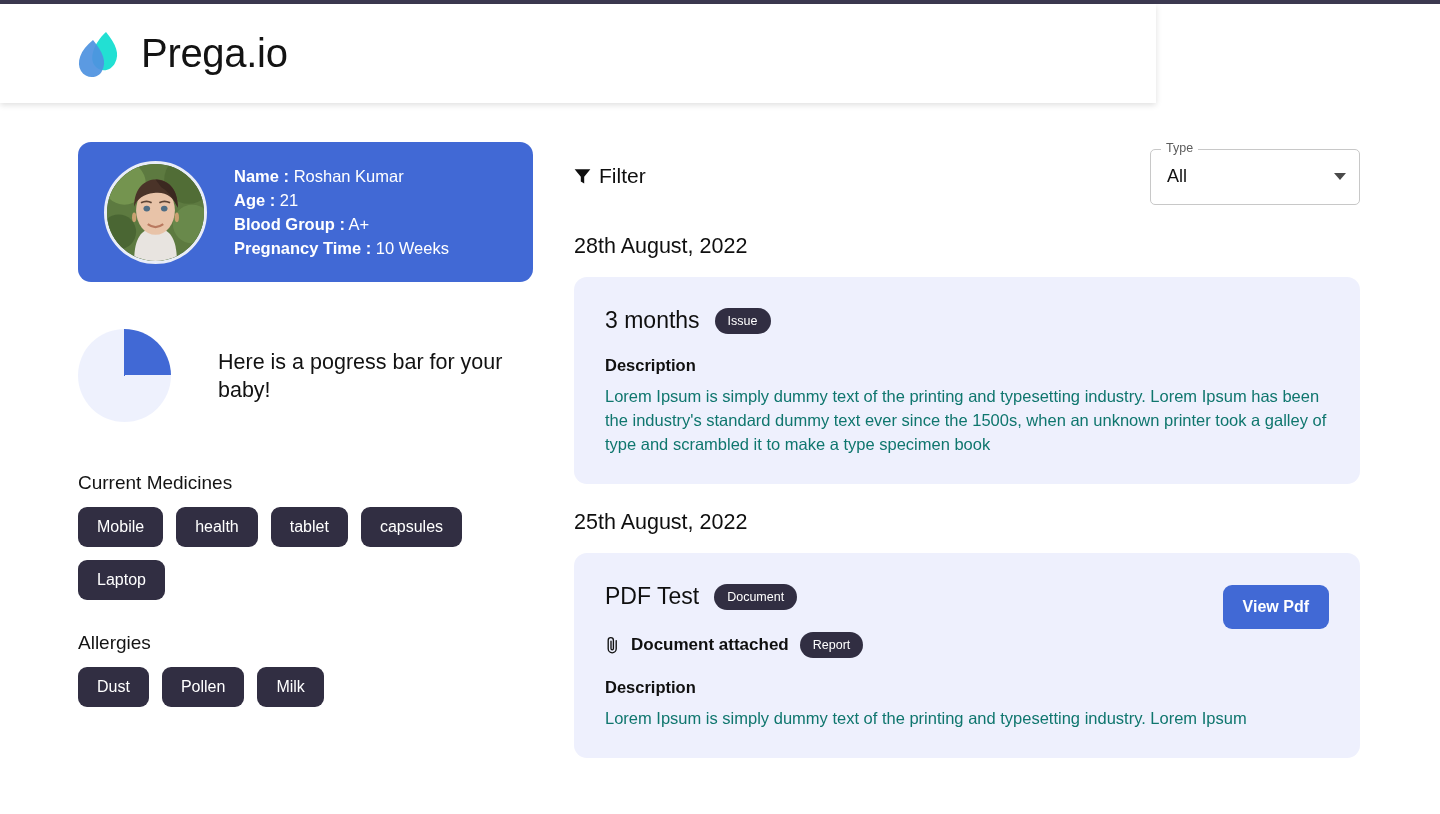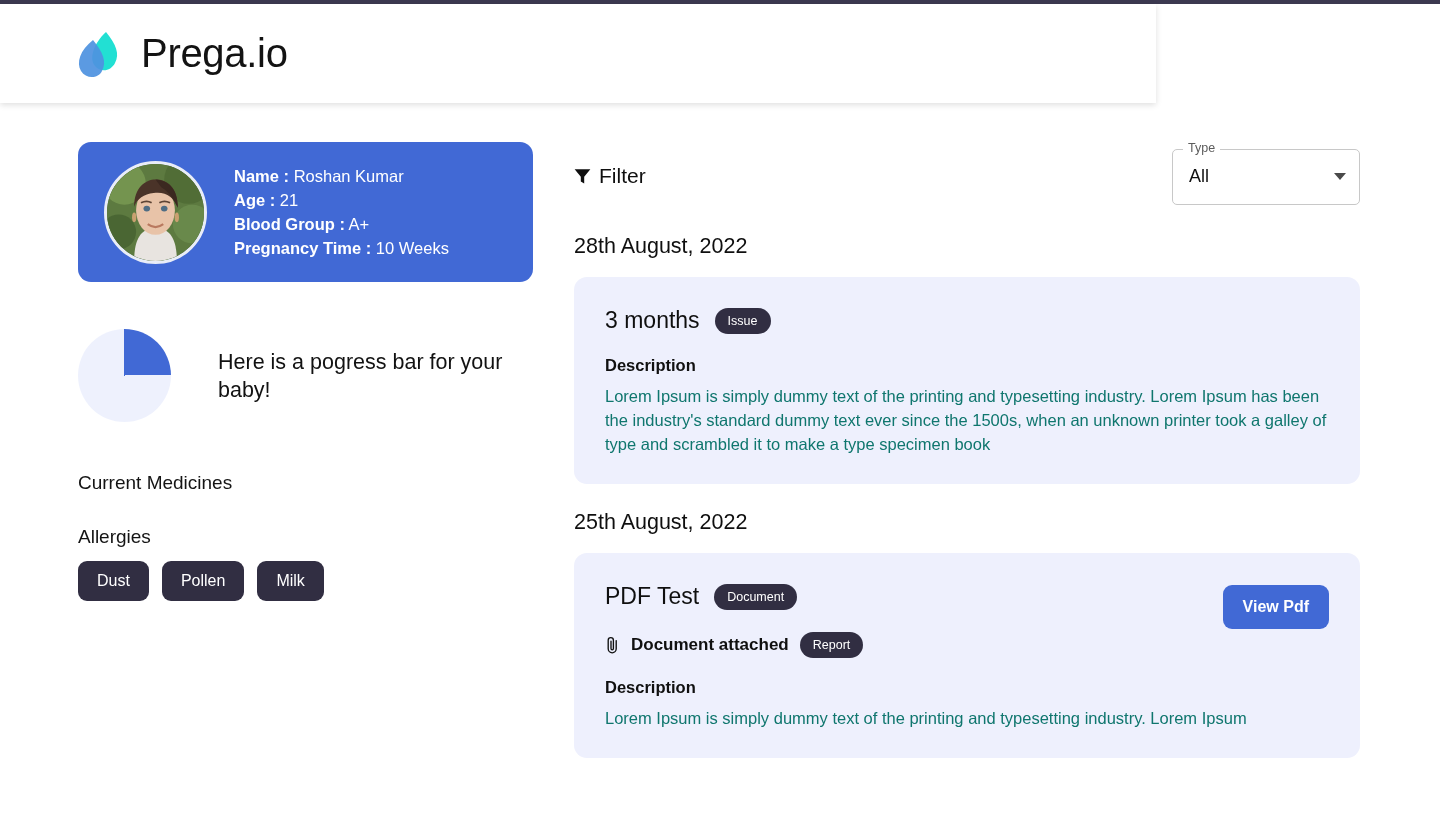--- a/index.html
+++ b/index.html
@@ -163,21 +163,21 @@
     align-items: center;
     gap: 8px;
     font-size: 21px;
     color: #0f0f0f;
     margin-top: 22px;
   }
   .funnel { display: block; }
 
   .select-wrap {
     position: relative;
-    width: 188px;
+    width: 210px;
     height: 56px;
     margin-top: 7px;
   }
   .select-box {
     position: absolute;
     inset: 0;
     border: 1px solid #c8c8c8;
     border-radius: 5px;
     background: #ffffff;
   }
@@ -346,20 +346,27 @@
       </div>
     </div>
 
     <div class="progress-row">
       <div class="pie"></div>
       <div class="progress-text">Here is a pogress bar for your baby!</div>
     </div>
 
     <div class="tag-group first">
       <div class="tag-title">Current Medicines</div>
+      <div class="tag-list">
+        <span class="tag-pill">Mobile</span>
+        <span class="tag-pill">health</span>
+        <span class="tag-pill">tablet</span>
+        <span class="tag-pill">capsules</span>
+        <span class="tag-pill">Laptop</span>
+      </div>
     </div>
 
 
     <div class="tag-group">
       <div class="tag-title">Allergies</div>
       <div class="tag-list">
         <span class="tag-pill">Dust</span>
         <span class="tag-pill">Pollen</span>
         <span class="tag-pill">Milk</span>
       </div>

